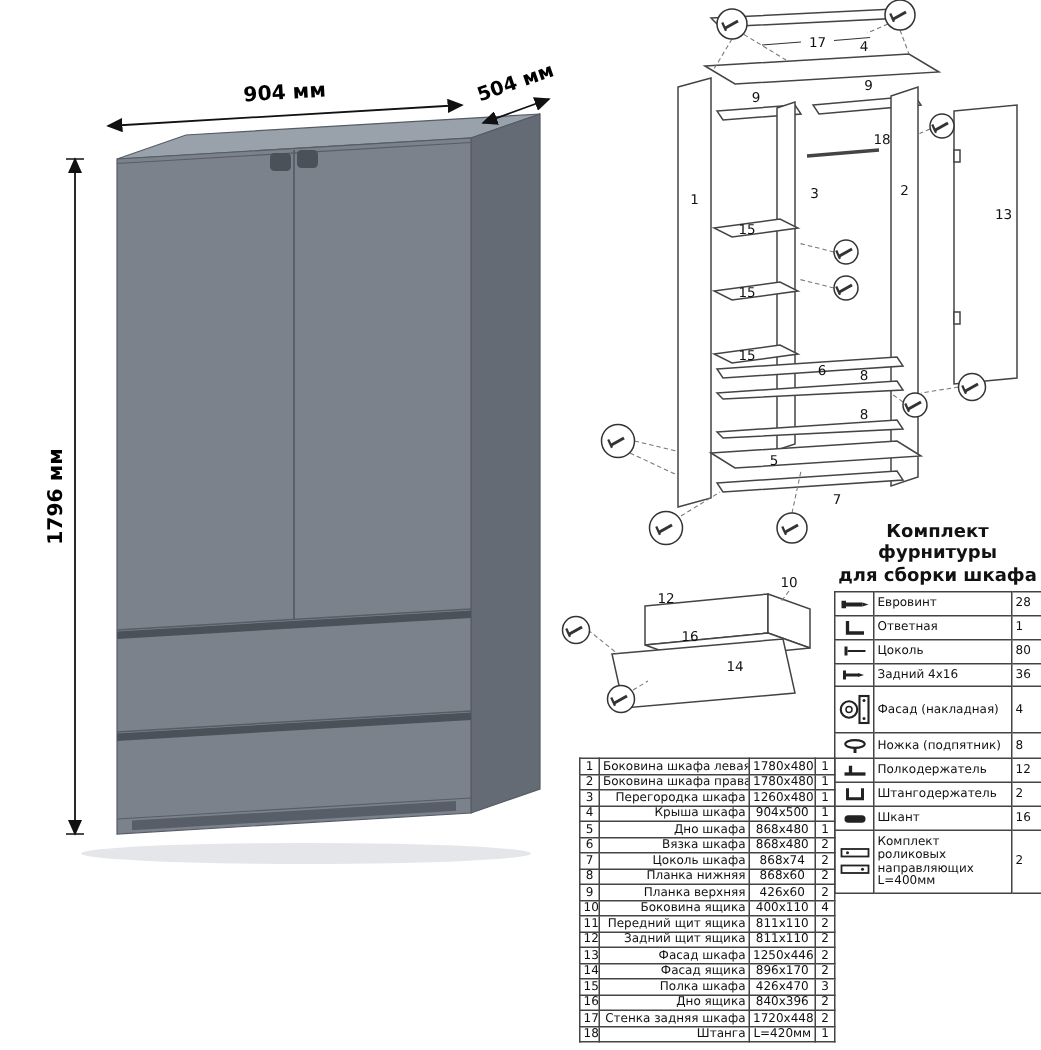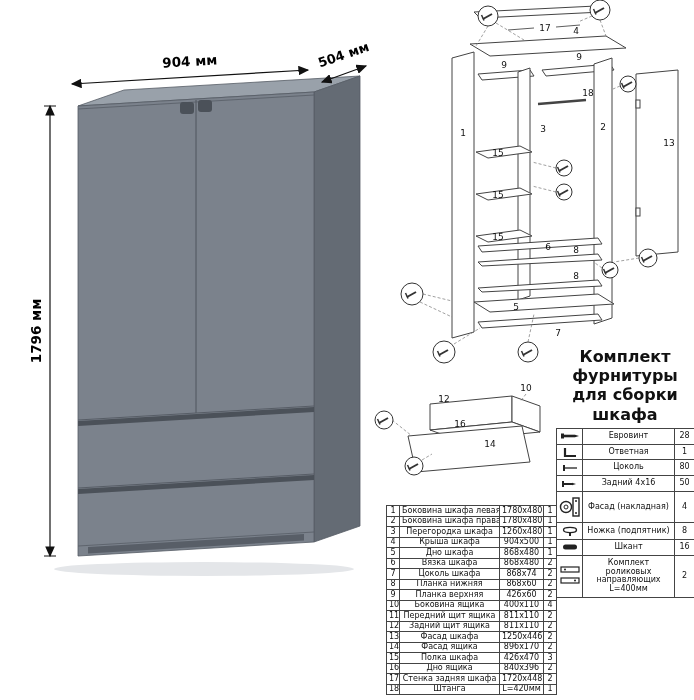--- a/index.html
+++ b/index.html
@@ -2,26 +2,26 @@
 <html><head>
 <meta charset="utf-8">
 <style>
   *{margin:0;padding:0;box-sizing:border-box}
   html,body{width:694px;height:700px;background:#fff;font-family:"DejaVu Sans",sans-serif;color:#111;overflow:hidden;position:relative}
   .abs{position:absolute}
   table{border-collapse:collapse}
   
   .parts-table{position:absolute;left:386px;top:505px;width:170px;font-size:8px;line-height:1.05;table-layout:fixed}
   .parts-table td{border:1px solid #444;padding:0 2px;height:10.5px;text-align:center;white-space:nowrap;overflow:hidden}
-  .parts-table td.nm{text-align:center}
+  .parts-table td.nm{text-align:right}
   
   .hw{position:absolute;left:556px;top:347px;width:138px}
-  .hw-title{font-size:16px;font-weight:bold;text-align:center;line-height:1.2}
+  .hw-title{font-size:12px;font-weight:bold;text-align:center;line-height:1.2}
   .hw-table{width:138px;font-size:8px;line-height:1.1;margin-top:4px;table-layout:fixed}
-  .hw-table td{border:1px solid #444;padding:3px 2px;text-align:center;vertical-align:middle}
+  .hw-table td{border:1px solid #444;padding:3px 2px;vertical-align:middle}
   .hw-table td.ic{padding:1px}
   .ico{display:block;margin:0 auto}
   svg text{font-family:"DejaVu Sans",sans-serif}
 </style>
 </head>
 <body>
 
 <svg class="abs" style="left:14px;top:10px" width="362" height="592" viewBox="0 0 362 592">
   <defs>
     <marker id="ah" markerWidth="10" markerHeight="8" refX="8" refY="4" orient="auto-start-reverse">
@@ -231,21 +231,21 @@
     </tr>
     <tr>
       <td class="ic">
             <svg class="ico" width="20" height="12">
               <line x1="3" y1="3" x2="3" y2="9" stroke="#222" stroke-width="2"></line>
               <line x1="4" y1="6" x2="12" y2="6" stroke="#222" stroke-width="2"></line>
               <path d="M12 4.7L16 6l-4 1.3z" fill="#222"></path>
             </svg>
           </td>
       <td class="nm">Задний 4x16</td>
-      <td class="q">50</td>
+      <td class="q">36</td>
     </tr>
     <tr>
       <td class="ic">
             <svg class="ico" width="22" height="28">
               <circle cx="7" cy="14" r="5.5" fill="none" stroke="#222" stroke-width="1.4"></circle>
               <circle cx="7" cy="14" r="2" fill="none" stroke="#222"></circle>
               <rect x="14" y="5" width="6" height="18" fill="none" stroke="#222" stroke-width="1.4"></rect>
               <circle cx="17" cy="8" r="1" fill="#222"></circle>
               <circle cx="17" cy="20" r="1" fill="#222"></circle>
             </svg>
@@ -255,20 +255,39 @@
     </tr>
     <tr>
       <td class="ic">
             <svg class="ico" width="20" height="14">
               <ellipse cx="10" cy="6" rx="6.5" ry="2.6" fill="none" stroke="#222" stroke-width="1.4"></ellipse>
               <line x1="10" y1="8.6" x2="10" y2="12" stroke="#222" stroke-width="2"></line>
             </svg>
           </td>
       <td class="nm">Ножка (подпятник)</td>
       <td class="q">8</td>
+    </tr>
+    <tr>
+      <td class="ic">
+            <svg class="ico" width="20" height="12">
+              <line x1="3" y1="8" x2="17" y2="8" stroke="#222" stroke-width="2.2"></line>
+              <line x1="7" y1="8" x2="7" y2="2.5" stroke="#222" stroke-width="2.2"></line>
+            </svg>
+          </td>
+      <td class="nm">Полкодержатель</td>
+      <td class="q">12</td>
+    </tr>
+    <tr>
+      <td class="ic">
+            <svg class="ico" width="20" height="13">
+              <path d="M5 2.5v7h10v-7" fill="none" stroke="#222" stroke-width="2"></path>
+            </svg>
+          </td>
+      <td class="nm">Штангодержатель</td>
+      <td class="q">2</td>
     </tr>
     <tr>
       <td class="ic">
             <svg class="ico" width="20" height="12">
               <rect x="3" y="3.5" width="14" height="5" rx="2.5" fill="#222"></rect>
             </svg>
           </td>
       <td class="nm">Шкант</td>
       <td class="q">16</td>
     </tr>

